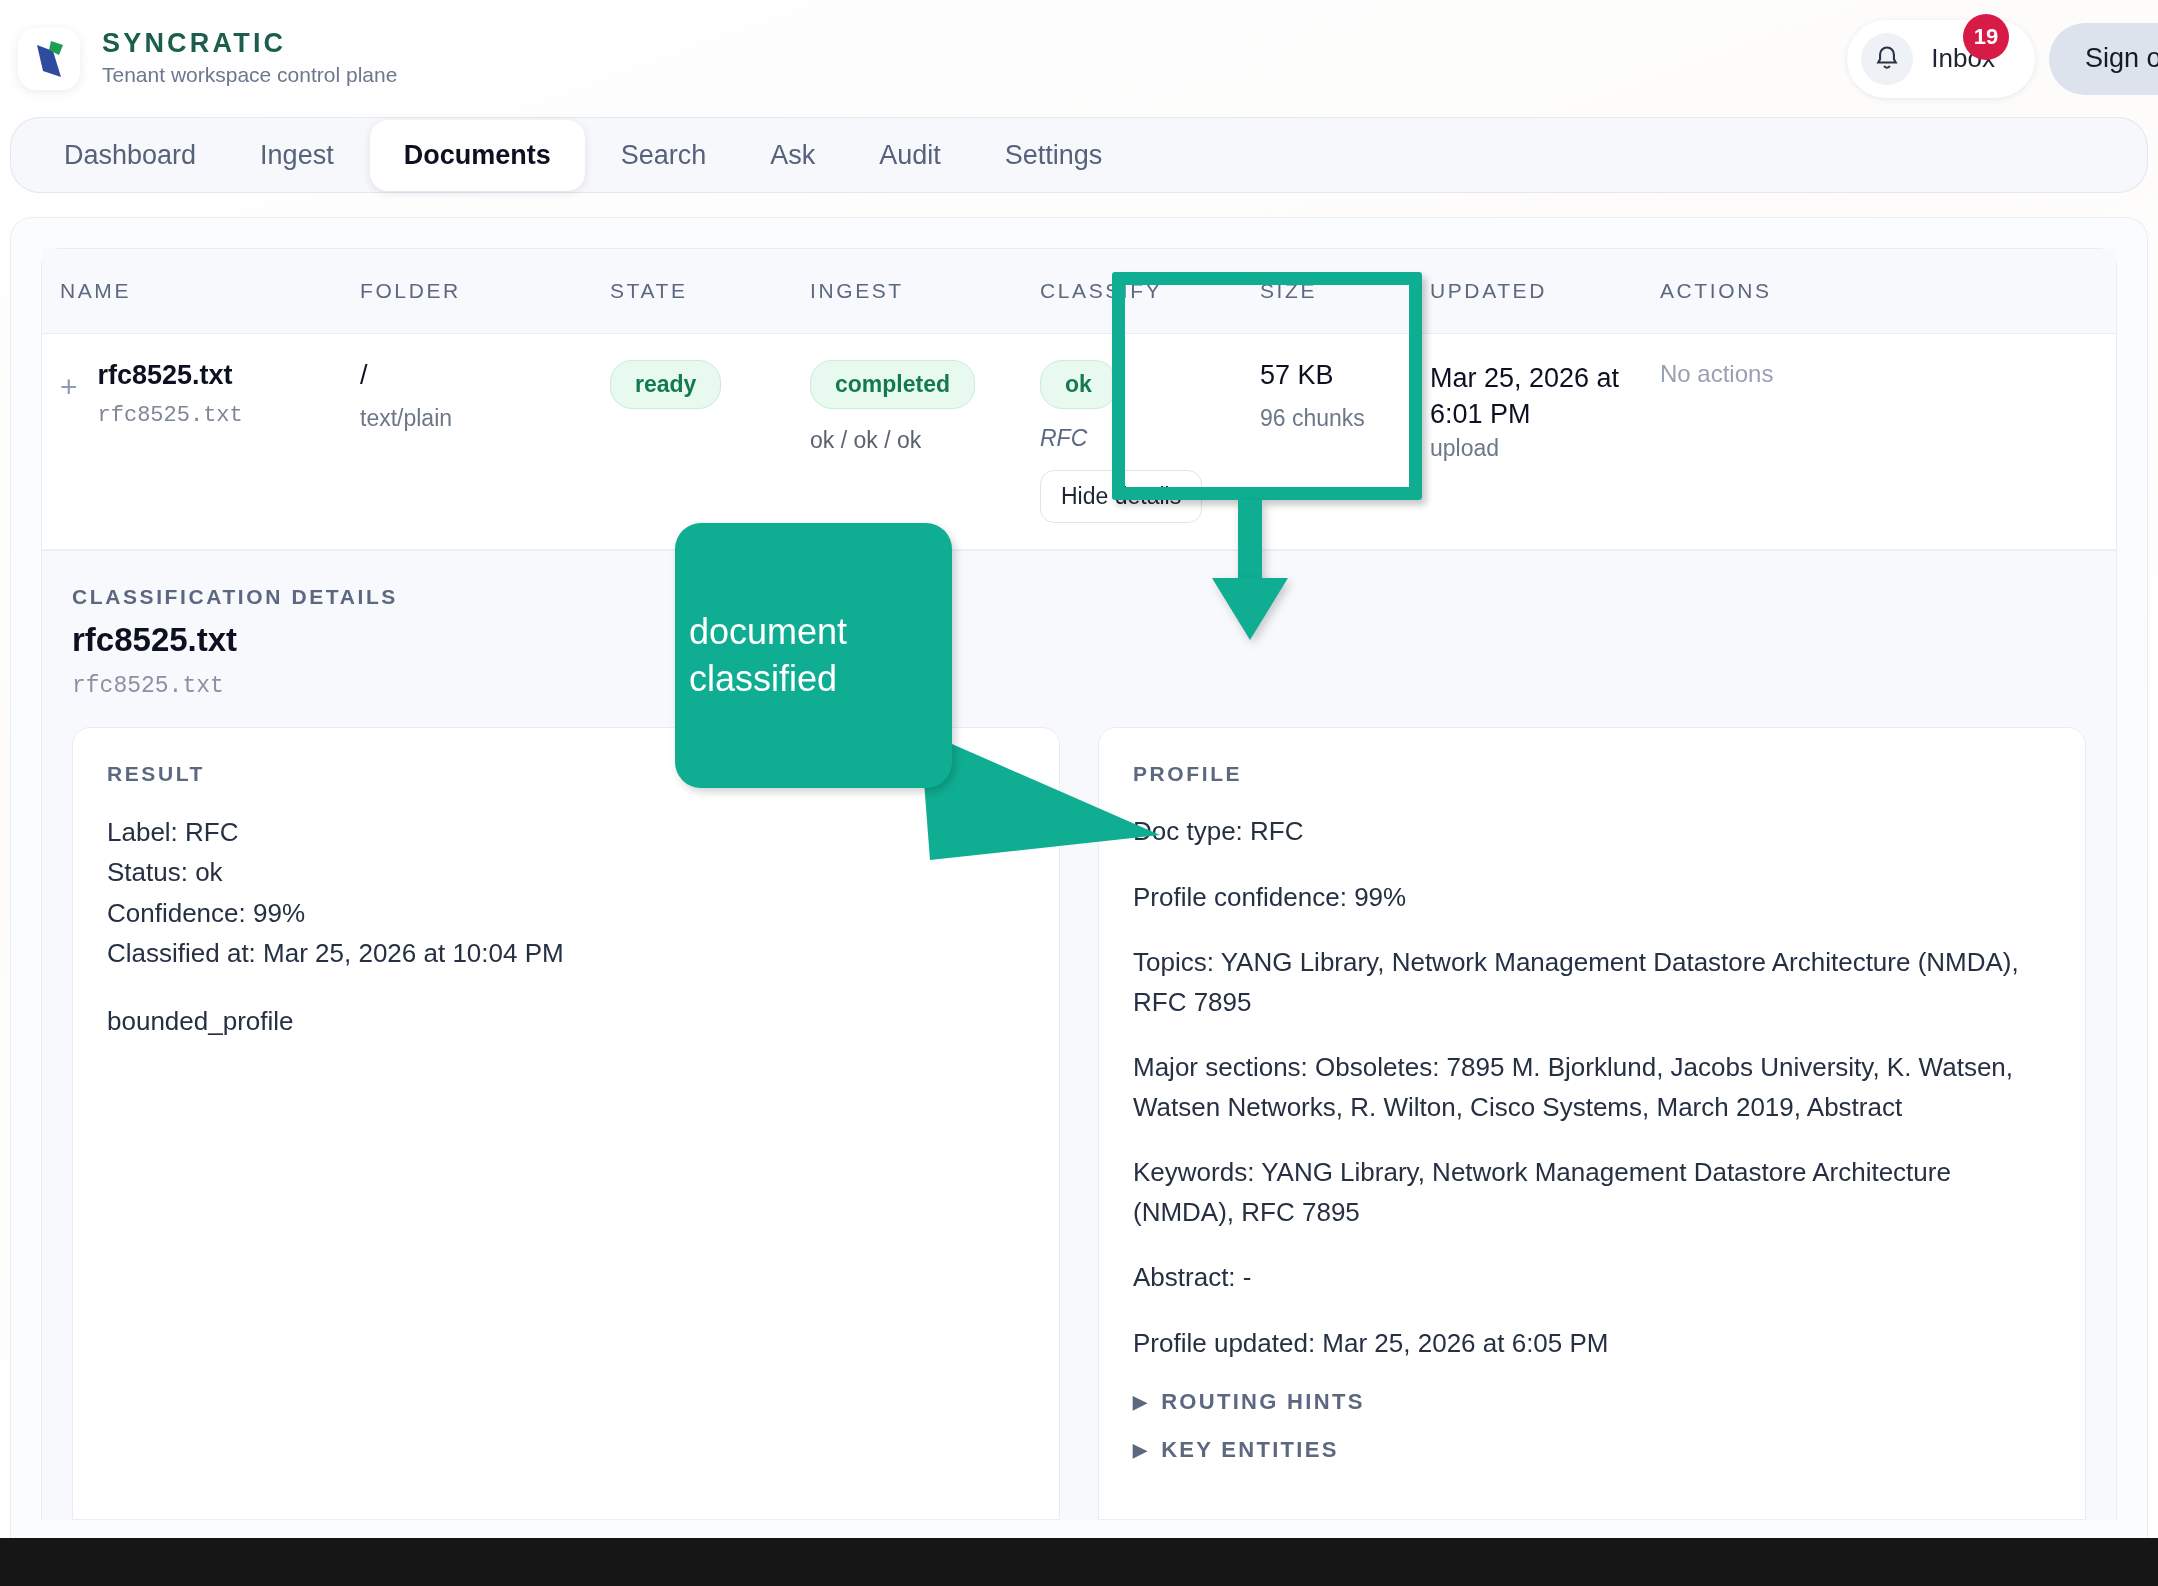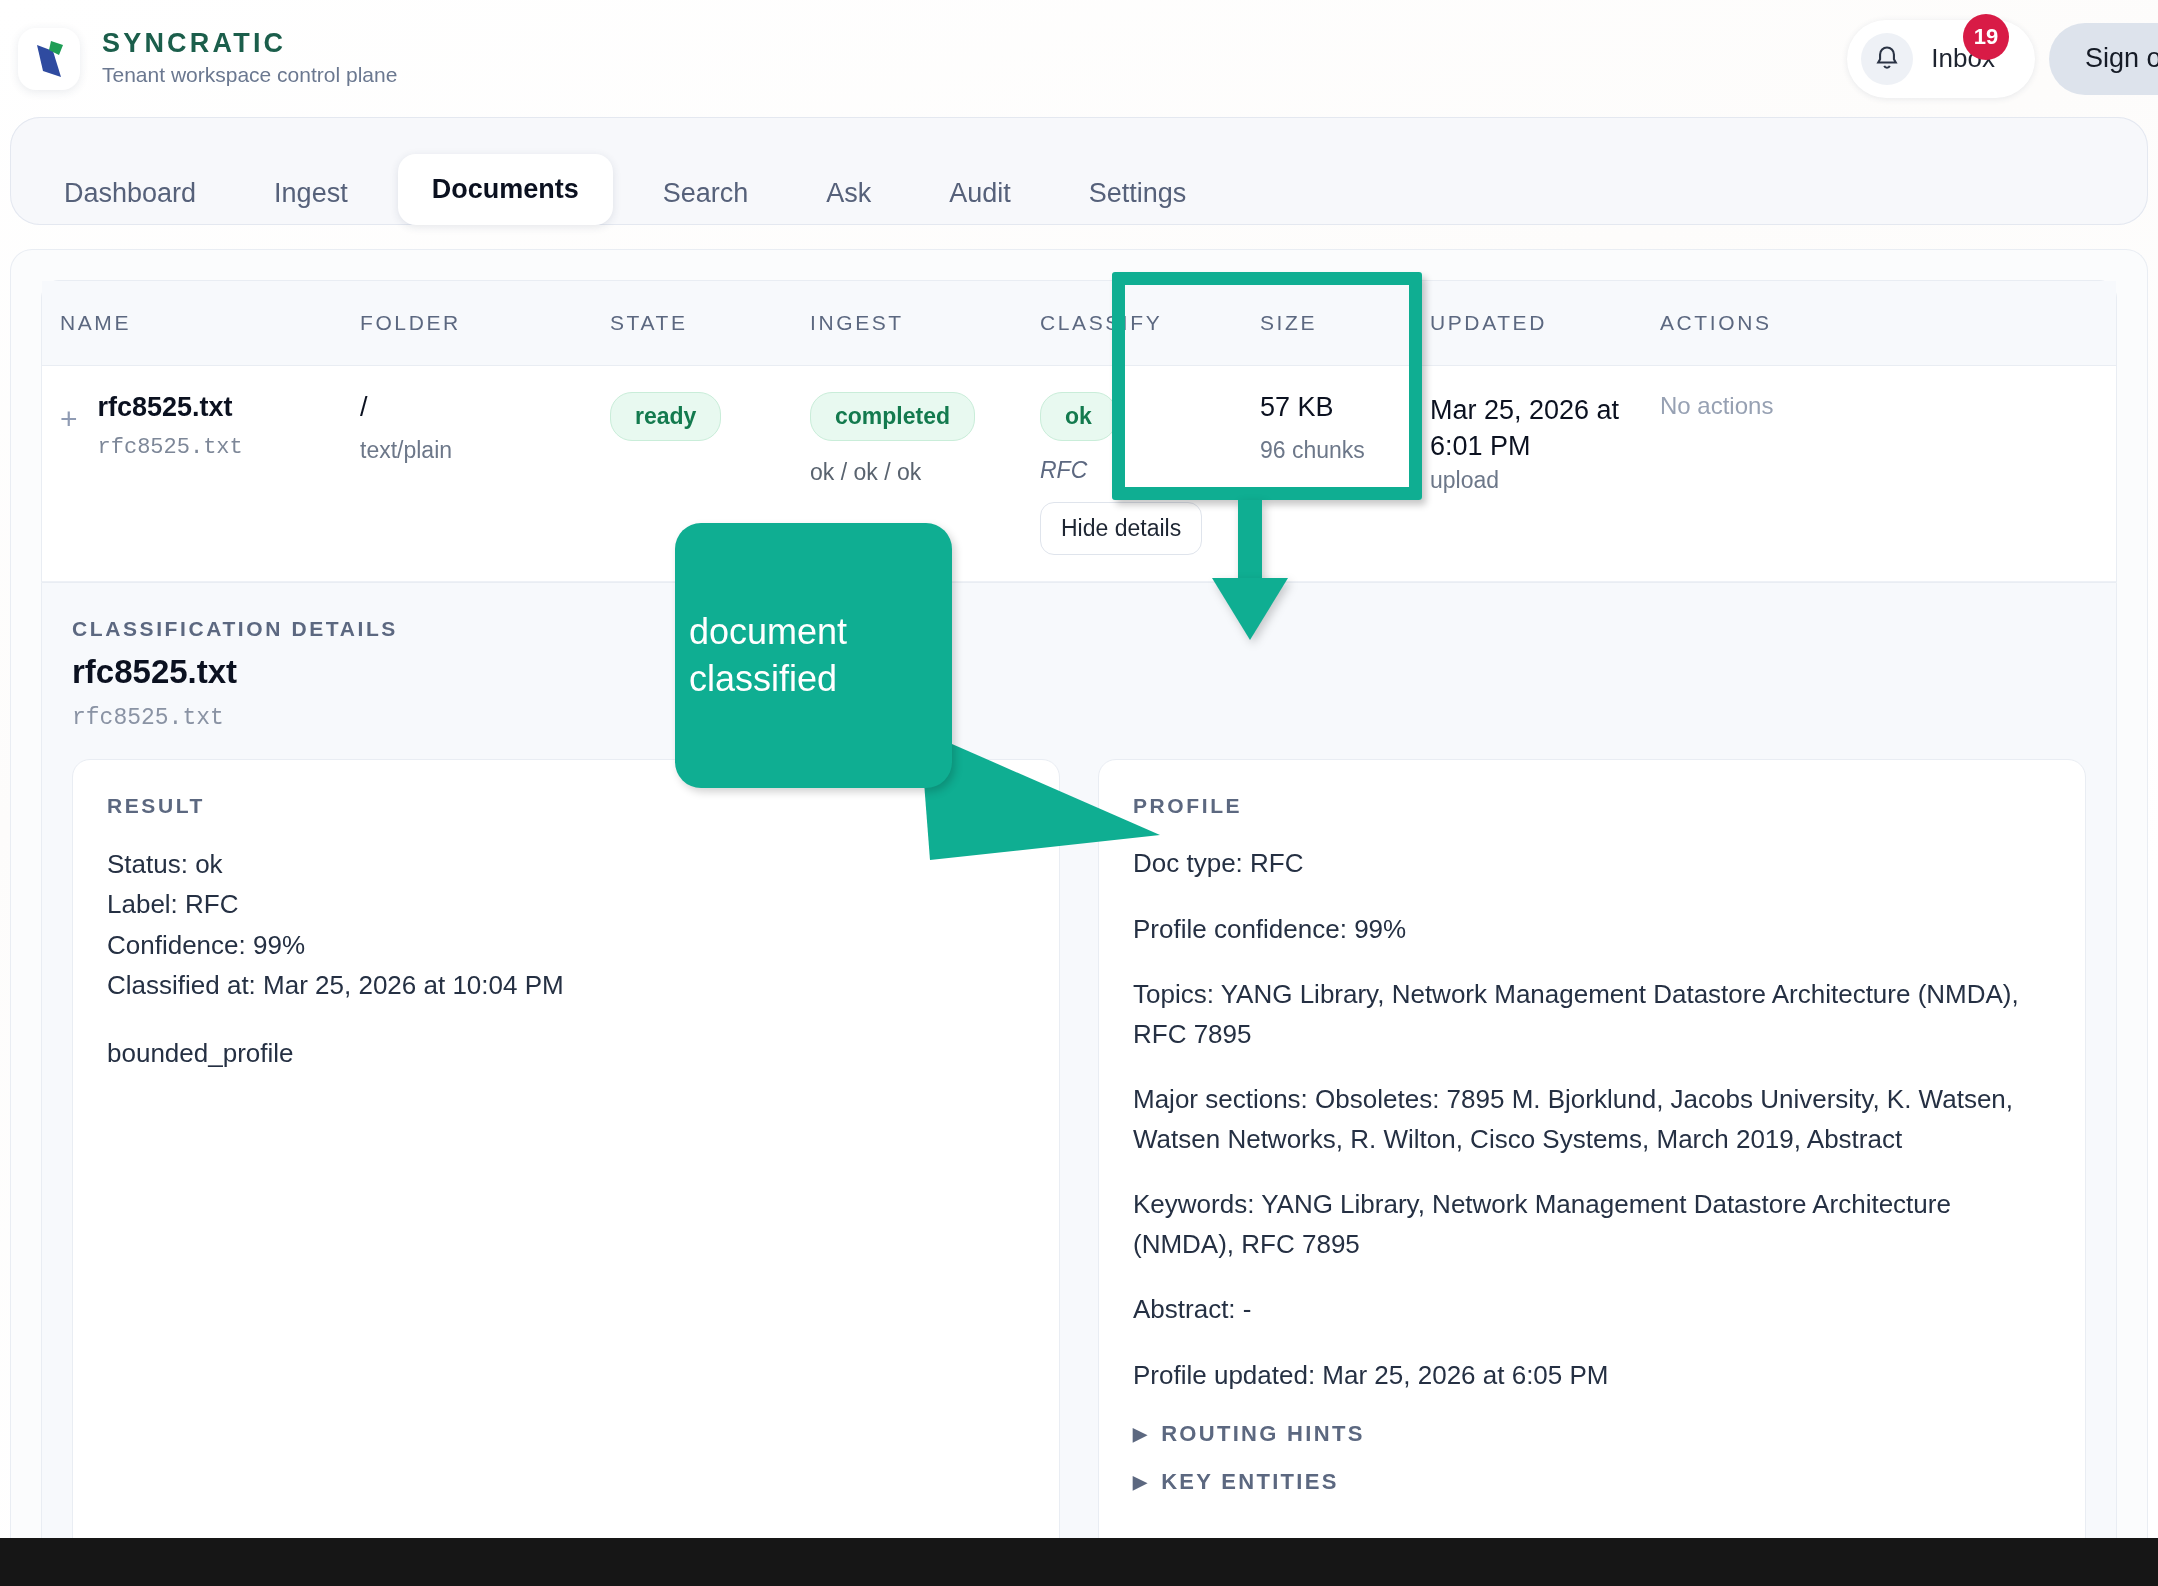--- a/index.html
+++ b/index.html
@@ -94,26 +94,26 @@
     padding: 0 36px;
     margin-right: -62px;
     border: none;
     font-family: inherit;
     white-space: nowrap;
   }
 
   
   .navbar-wrap { padding: 0 10px 0 10px; }
   .navbar {
-    height: 108px;
+    height: 76px;
     border-radius: 30px;
     background: #f7f8fb;
-    display: flex; align-items: flex-end;
+    display: flex; align-items: center;
     padding: 0 26px;
-    gap: 22px;
+    gap: 8px;
     box-shadow: inset 0 0 0 1px rgba(225,230,238,0.9);
   }
   .navtab {
     font-size: 27px;
     color: #56617a;
     padding: 16px 28px;
     border-radius: 18px;
     background: transparent;
     border: none;
     font-family: inherit;
@@ -426,22 +426,22 @@
 
     <div class="details-region">
       <div class="details-kicker">CLASSIFICATION DETAILS</div>
       <div class="details-title">rfc8525.txt</div>
       <div class="details-file">rfc8525.txt</div>
 
       <div class="cards-row">
 
         <div class="card">
           <div class="card-kicker">RESULT</div>
+          <div class="result-lines">Label: RFC</div>
           <div class="result-lines">Status: ok</div>
-          <div class="result-lines">Label: RFC</div>
           <div class="result-lines">Confidence: 99%</div>
           <div class="result-lines">Classified at: Mar 25, 2026 at 10:04 PM</div>
           <div class="result-spacer"></div>
           <div class="result-lines">bounded_profile</div>
         </div>
 
         <div class="card">
           <div class="card-kicker">PROFILE</div>
           <div class="profile-line">Doc type: RFC</div>
           <div class="profile-line">Profile confidence: 99%</div>

